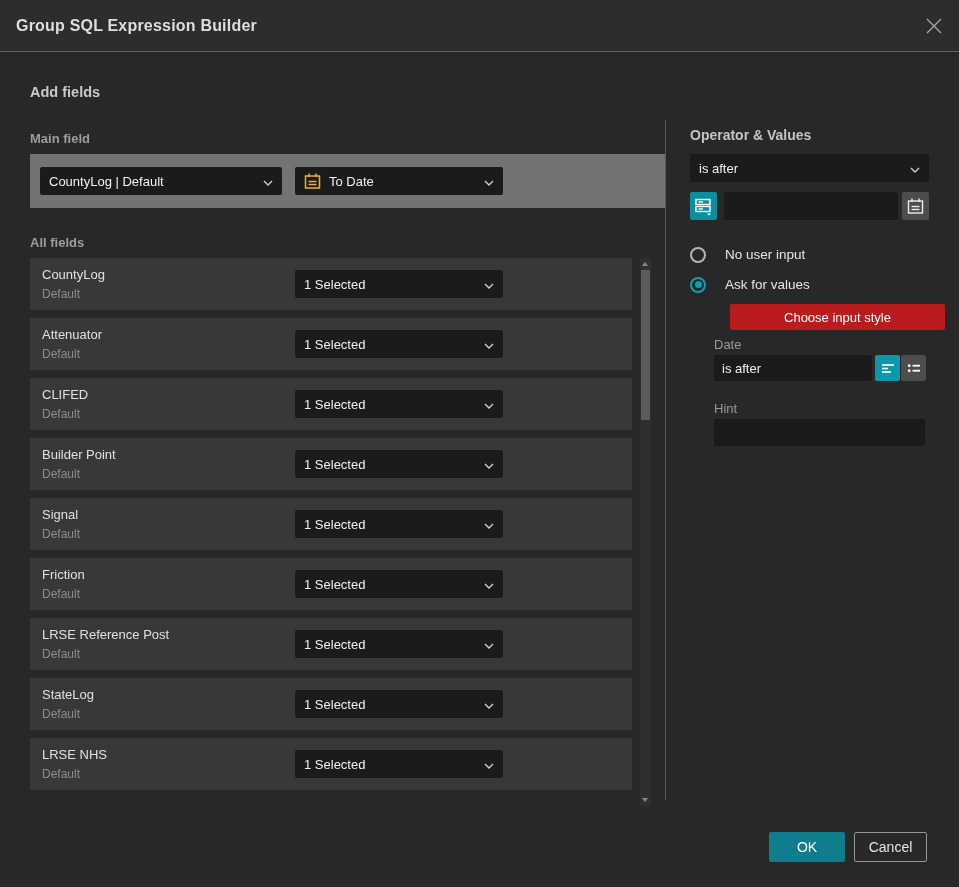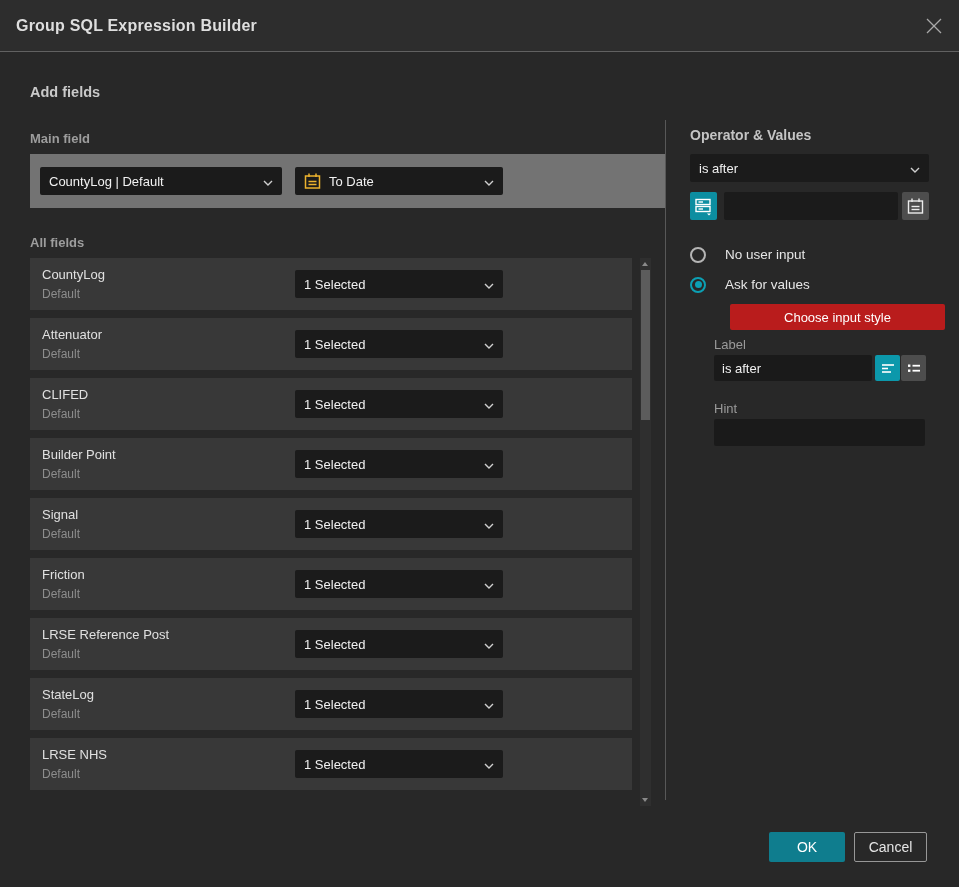--- a/index.html
+++ b/index.html
@@ -288,21 +288,21 @@
     <span class="dot"></span>
     <span class="rlabel">No user input</span>
   </div>
   <div class="radio checked" style="top:276px;">
     <span class="dot"></span>
     <span class="rlabel">Ask for values</span>
   </div>
 
   <button class="btn-choose">Choose input style</button>
 
-  <div class="cap" style="left:714px;top:337px;">Label</div>
+  <div class="cap" style="left:714px;top:337px;">Date</div>
   <input class="tinput in-label" type="text" value="is after" style="">
   <button class="tog active" style="left:875px;">
     <span style="display:flex;">
       <svg width="18" height="18" viewBox="0 0 18 18">
         <line x1="3" y1="6" x2="15" y2="6" stroke="#fff" stroke-width="1.6"></line>
         <line x1="3" y1="9.5" x2="9" y2="9.5" stroke="#fff" stroke-width="1.6"></line>
         <line x1="3" y1="13" x2="12" y2="13" stroke="#fff" stroke-width="1.6"></line>
       </svg>
     </span>
   </button>

